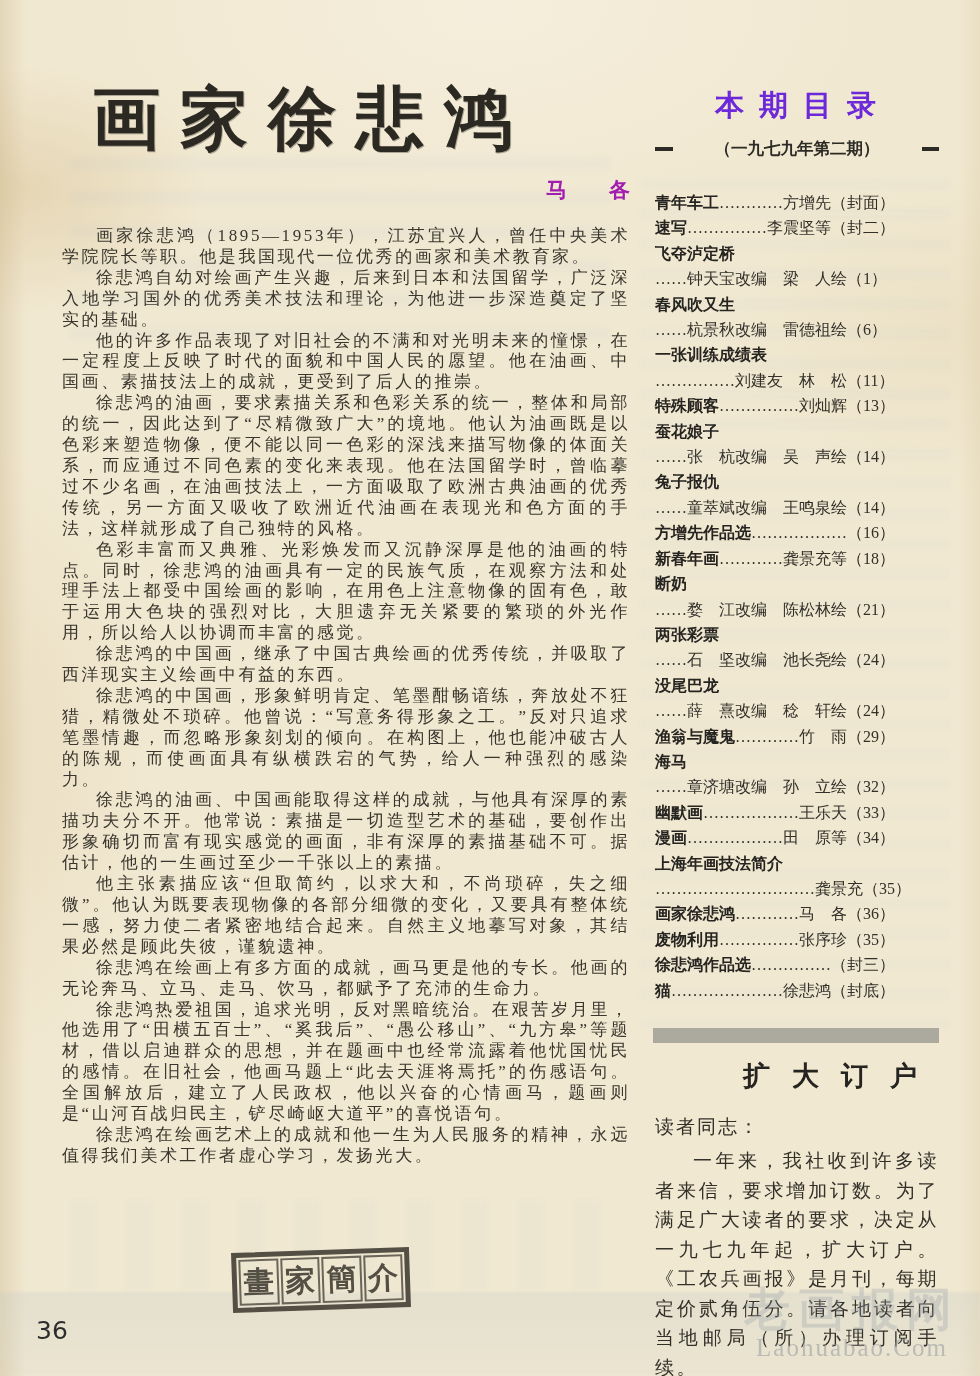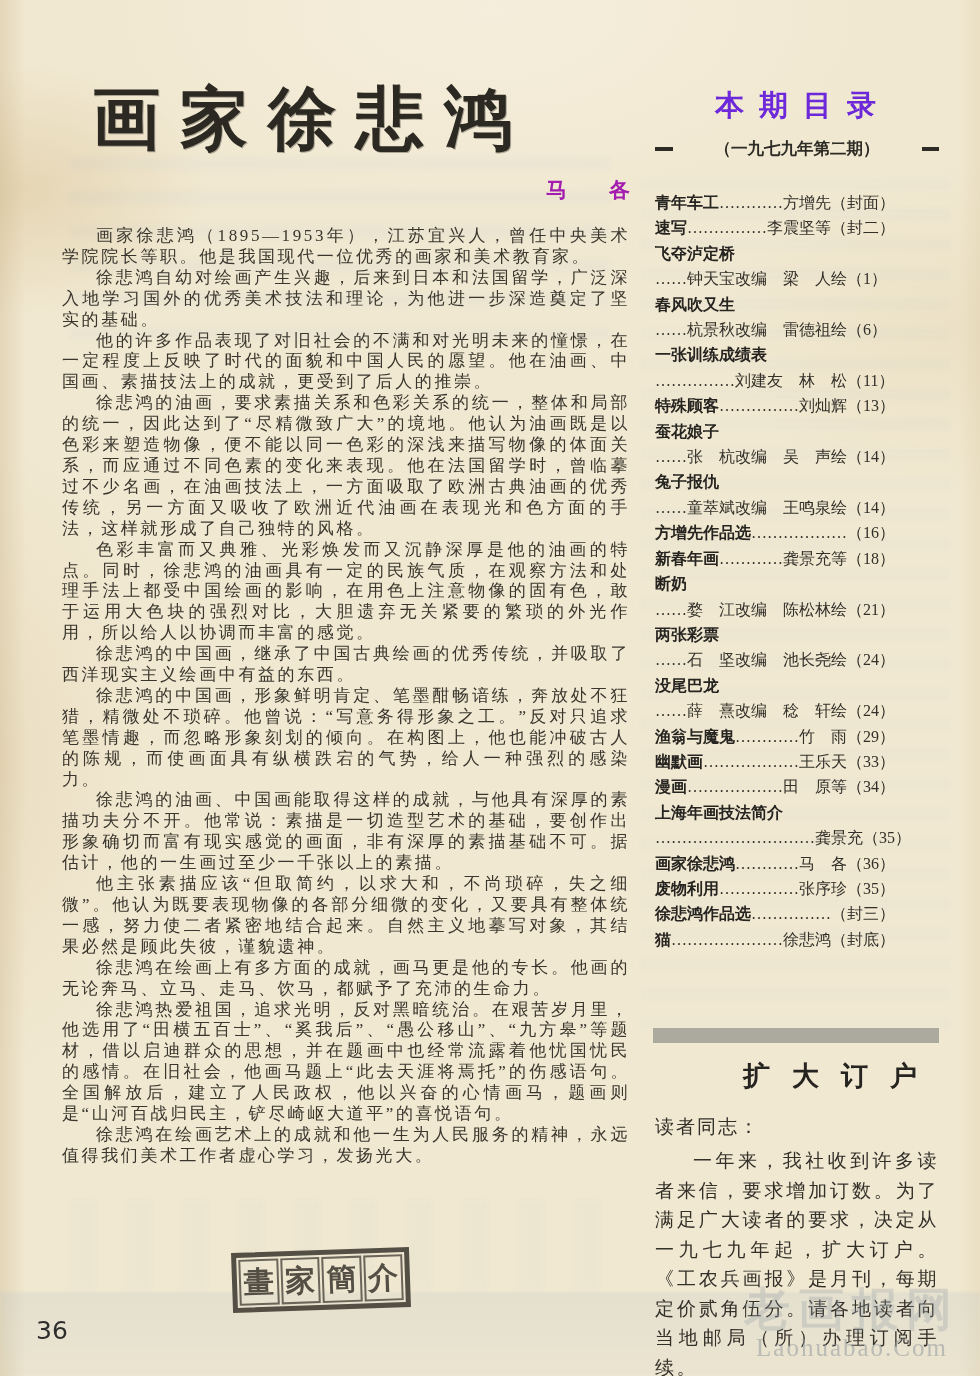--- a/index.html
+++ b/index.html
@@ -150,20 +150,22 @@
     <div class="toc-l2">……童萃斌改编　王鸣泉绘（14）</div>
     <div class="toc-entry"><span class="tt">方增先作品选</span><span class="ta">………………（16）</span></div>
     <div class="toc-entry"><span class="tt">新春年画</span><span class="ta">…………龚景充等（18）</span></div>
     <div class="toc-entry"><span class="tt">断奶</span></div>
     <div class="toc-l2">……婺　江改编　陈松林绘（21）</div>
     <div class="toc-entry"><span class="tt">两张彩票</span></div>
     <div class="toc-l2">……石　坚改编　池长尧绘（24）</div>
     <div class="toc-entry"><span class="tt">没尾巴龙</span></div>
     <div class="toc-l2">……薛　熹改编　稔　轩绘（24）</div>
     <div class="toc-entry"><span class="tt">渔翁与魔鬼</span><span class="ta">…………竹　雨（29）</span></div>
+    <div class="toc-entry"><span class="tt">海马</span></div>
+    <div class="toc-l2">……章济塘改编　孙　立绘（32）</div>
     <div class="toc-entry"><span class="tt">幽默画</span><span class="ta">………………王乐天（33）</span></div>
     <div class="toc-entry"><span class="tt">漫画</span><span class="ta">………………田　原等（34）</span></div>
     <div class="toc-entry"><span class="tt">上海年画技法简介</span></div>
     <div class="toc-l2">…………………………龚景充（35）</div>
     <div class="toc-entry"><span class="tt">画家徐悲鸿</span><span class="ta">…………马　各（36）</span></div>
     <div class="toc-entry"><span class="tt">废物利用</span><span class="ta">……………张序珍（35）</span></div>
     <div class="toc-entry"><span class="tt">徐悲鸿作品选</span><span class="ta">……………（封三）</span></div>
     <div class="toc-entry"><span class="tt">猫</span><span class="ta">…………………徐悲鸿（封底）</span></div>
   </div>
 </div>

